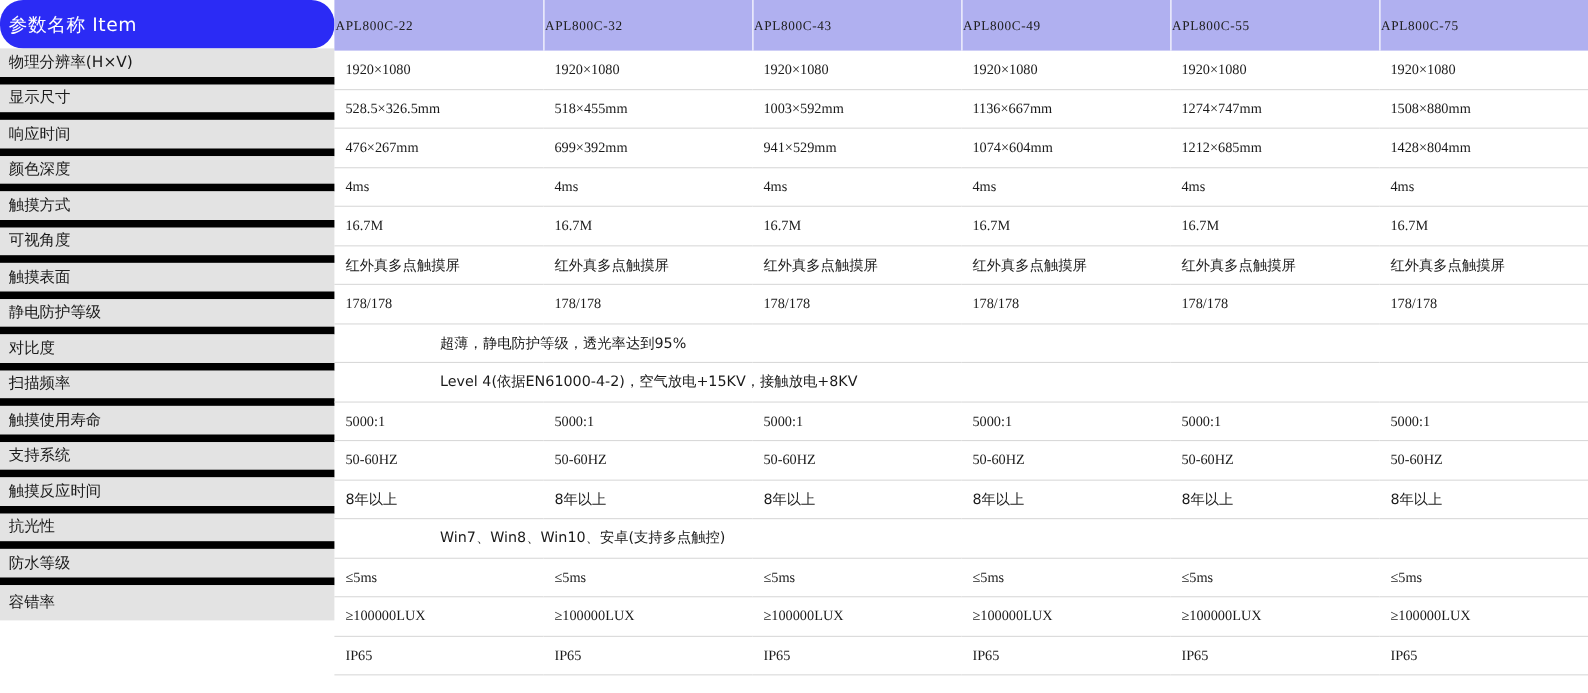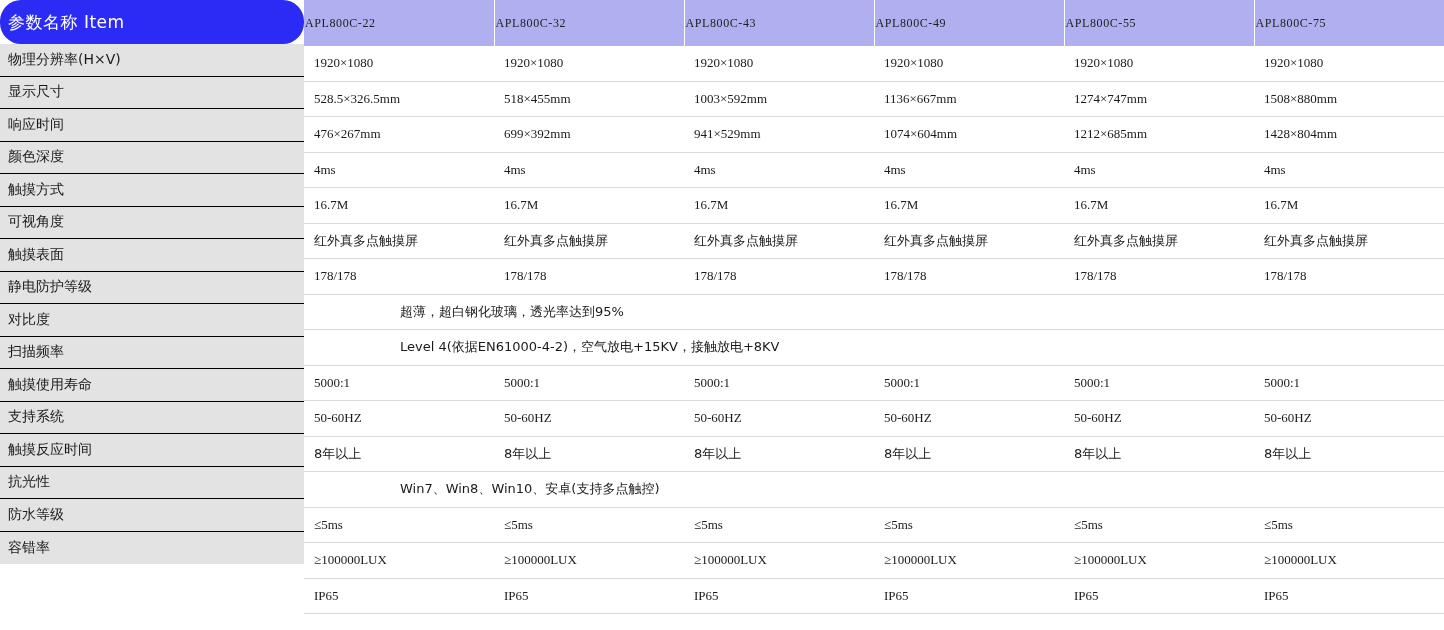--- a/index.html
+++ b/index.html
@@ -39,21 +39,21 @@
     border-radius: 21px;
   }
   .left-cell {
     height: 32.5px;
     background: #e3e3e3;
     color: #1a1a1a;
     display: flex;
     align-items: center;
     padding-left: 8px;
     font-size: 14px;
-    border-bottom: 1px solid #000000;
+    border-bottom: 7px solid #000000;
     box-sizing: border-box;
   }
   .left-cell:last-child { border-bottom: none; }
 
   
   .right-col {
     flex: 1 1 auto;
     display: flex;
     flex-direction: column;
   }
@@ -181,21 +181,21 @@
           </tr>
           <tr>
             <td>178/178</td>
             <td>178/178</td>
             <td>178/178</td>
             <td>178/178</td>
             <td>178/178</td>
             <td>178/178</td>
           </tr>
           <tr>
-            <td colspan="6" class="merged cjk">超薄，超白钢化玻璃，透光率达到95%</td>
+            <td colspan="6" class="merged cjk">超薄，静电防护等级，透光率达到95%</td>
           </tr>
           <tr>
             <td colspan="6" class="merged cjk">Level 4(依据EN61000-4-2)，空气放电+15KV，接触放电+8KV</td>
           </tr>
           <tr>
             <td>5000:1</td>
             <td>5000:1</td>
             <td>5000:1</td>
             <td>5000:1</td>
             <td>5000:1</td>

